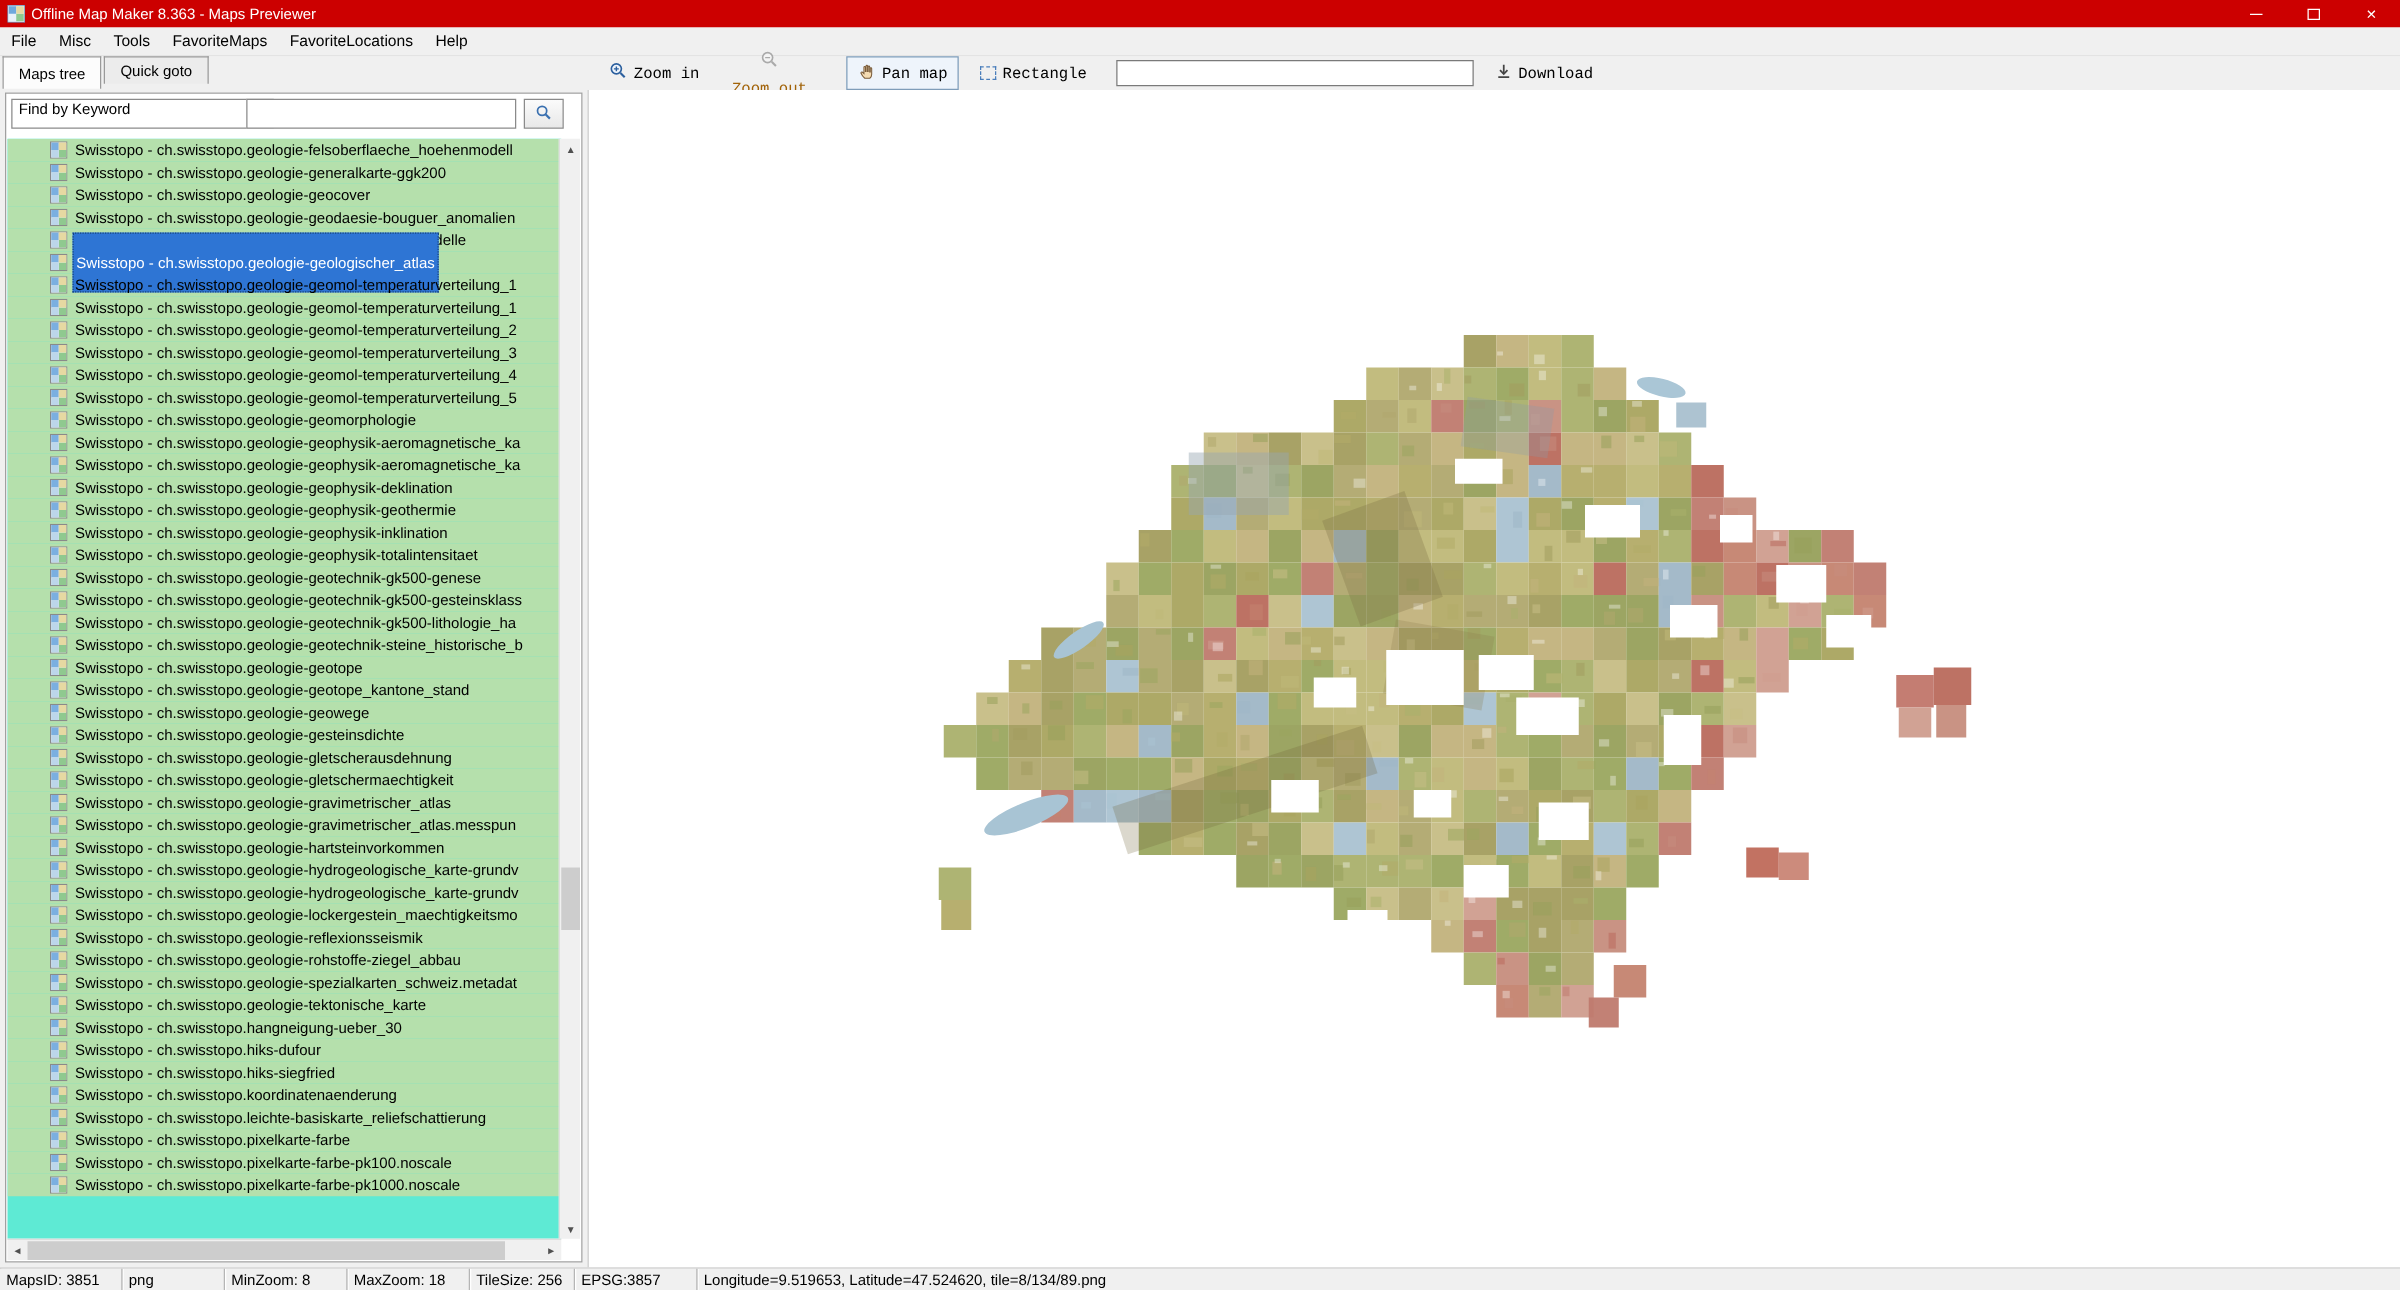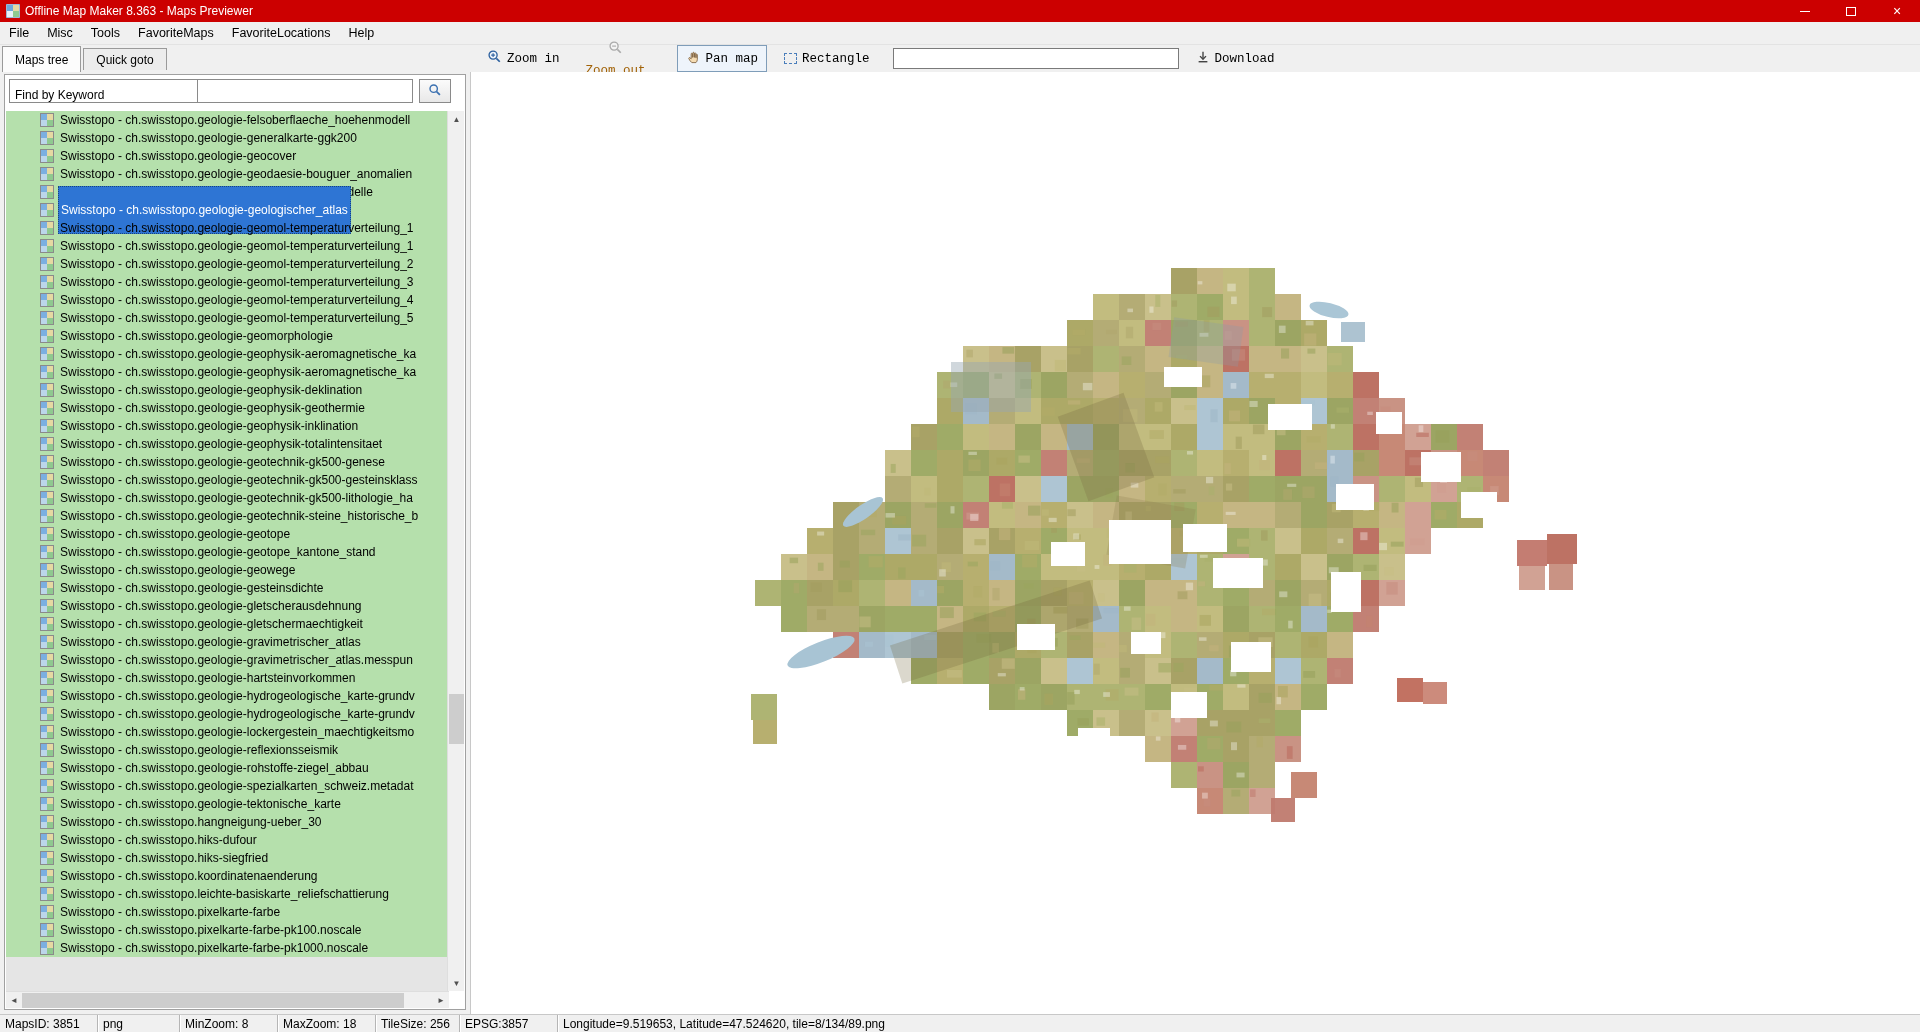--- a/index.html
+++ b/index.html
@@ -16,46 +16,46 @@
   .win-btn .min-glyph { width:10px; height:1px; background:#fff; display:block; }
   .win-btn .max-glyph { width:10px; height:9px; border:1px solid #fff; display:block; }
   .win-btn .close-glyph { font-size:14px; line-height:14px; color:#fff; }
 
   
   .menubar { position:absolute; left:0; top:22px; width:1920px; height:23px; background:#f0f0f0; display:flex; align-items:center; border-bottom:1px solid #e3e3e3; }
   .menu-item { padding:3px 9px; font-size:12.5px; }
 
   
   .strip { position:absolute; left:0; top:45px; width:1920px; height:27px; background:#f0f0f0; }
-  .tabs { position:absolute; left:2px; top:0; height:27px; display:flex; align-items:center; }
+  .tabs { position:absolute; left:2px; top:0; height:27px; display:flex; align-items:flex-start; }
   .tab { padding:4px 12px 4px 12px; font-size:12px; border:1px solid #9a9a9a; border-bottom:none; background:#ececec; margin-right:2px; height:22px; }
   .tab.active { background:#fcfcfc; height:26px; padding-top:6px; }
   .toolbar { position:absolute; left:470px; top:0; height:27px; display:flex; align-items:center; }
   .tbtn { display:flex; align-items:center; gap:5px; font-size:12.5px; padding:3px 8px; margin-left:8px; border:1px solid transparent; background:transparent;font-family:Liberation Mono, monospace; }
   .tbtn svg { flex:0 0 auto; }
   .tbtn.disabled { color:#a16207;flex-direction:column; }
   .tbtn.checked { border:1px solid #7f9db9; background:#eef4fb; }
   .tb-input { width:286px; height:21px; border:1px solid #7a7a7a; background:#fff; margin-left:14px; font-size:12px; padding:0 4px; font-family:inherit; }
 
   
   .main { position:absolute; left:0; top:72px; width:1920px; height:942px; }
   .left-panel { position:absolute; left:0; top:0; width:470px; height:942px; background:#f0f0f0; }
   .panel-box { position:absolute; left:4px; top:2px; width:462px; height:936px; border:1px solid #a0a0a0; background:#fff; }
   .map-area { position:absolute; left:470px; top:0; width:1450px; height:942px; background:#fff; border-left:1px solid #c8c8c8; overflow:hidden; }
 
   
-  .combo { position:absolute; left:4px; top:4px; width:210px; height:24px; border:1px solid #8a8a8a; background:#fff; display:flex; align-items:flex-end; }
+  .combo { position:absolute; left:4px; top:4px; width:210px; height:24px; border:1px solid #8a8a8a; background:#fff; display:flex; align-items:flex-start; }
   .combo .combo-label { flex:1; padding-left:5px; font-size:12px; }
   .combo .combo-arrow-btn { width:18px; height:100%; background:#e9e9e9; border-left:1px solid #c5c5c5; display:flex; align-items:center; justify-content:center; }
   .combo .arrow-down { width:0; height:0; border-left:4px solid transparent; border-right:4px solid transparent; border-top:5px solid #444; }
   .search-input { position:absolute; left:192px; top:4px; width:216px; height:24px; border:1px solid #8a8a8a; background:#fff; font-size:12px; padding:0 4px; font-family:inherit; }
   .search-btn { position:absolute; left:414px; top:4px; width:32px; height:24px; border:1px solid #8a8a8a; background:linear-gradient(#fbfbfb,#e8e8e8); display:flex; align-items:center; justify-content:center; }
 
   
-  .tree { position:absolute; left:1px; top:36px; width:443px; height:880px; overflow:hidden; background:#e5e5e5; }
+  .tree { position:absolute; left:1px; top:36px; width:443px; height:880px; overflow:hidden; background:#5eead4; }
   .tree-row { height:18px; display:flex; align-items:center; background:#b5e0ac; white-space:nowrap; padding-left:34px; }
   .tree-row svg { flex:0 0 auto; margin-right:4px; }
   .tree-row .label { font-size:12px; padding:1px 2px; overflow:hidden; }
   .tree-row.selected .label { background:#2e75d4; color:#fff; border:1px dotted #17447e; padding:16px 2px; }
 
   
   .vscroll { position:absolute; right:1px; top:36px; width:17px; height:880px; background:#f0f0f0; border-left:1px solid #dedede; }
   .vscroll .arrow { position:absolute; left:0; width:17px; height:16px; color:#505050; font-size:8px; display:flex; align-items:center; justify-content:center; }
   .vscroll .arrow.up { top:0; }
   .vscroll .arrow.down { bottom:0; }

